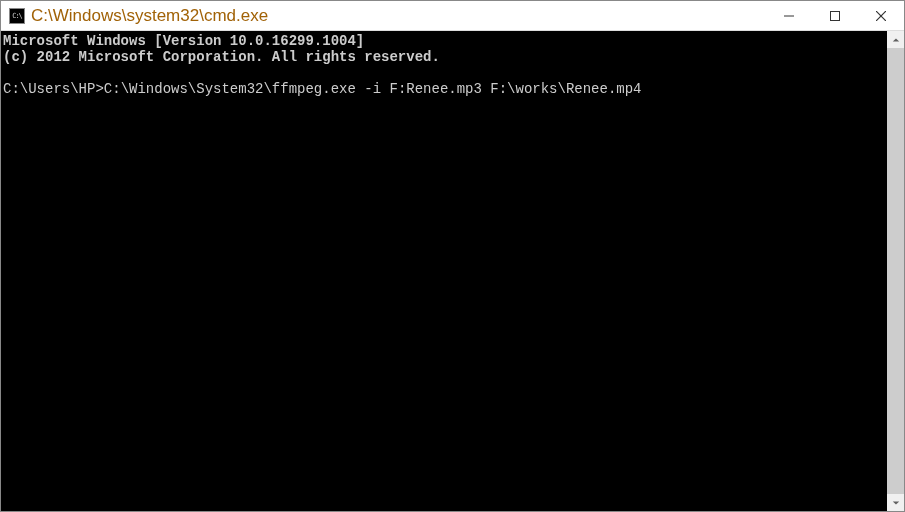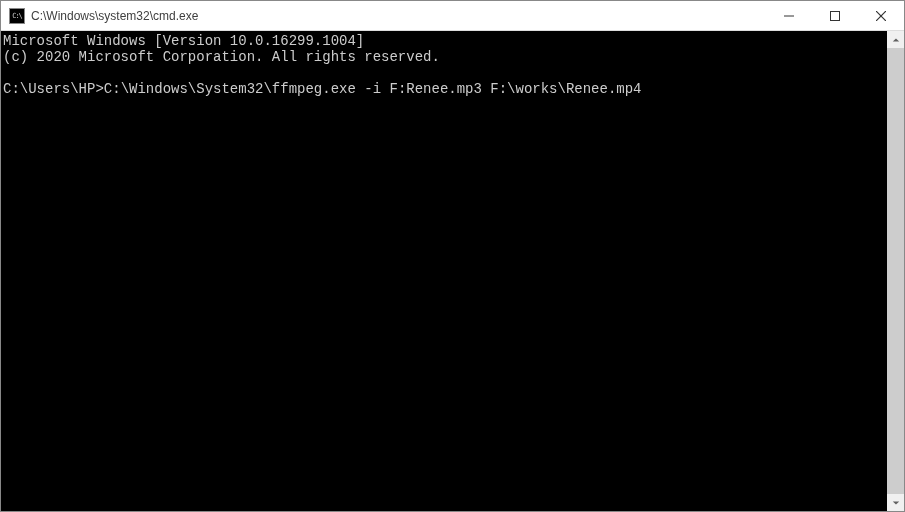--- a/index.html
+++ b/index.html
@@ -39,22 +39,22 @@
       display: flex;
       align-items: center;
       justify-content: center;
       font-size: 7px;
       color: #ccc;
       font-family: monospace;
       letter-spacing: -1px;
     }
     .titlebar-title {
       flex: 1;
-      font-size: 12px;
-      color: #404040;
+      font-size: 17px;
+      color: #a16207;
     }
     .titlebar-controls {
       display: flex;
       height: 100%;
     }
     .titlebar-btn {
       width: 46px;
       height: 100%;
       display: flex;
       align-items: center;
@@ -84,20 +84,21 @@
       color: #ccc;
       font-family: "NSimSun", "SimSun", "Courier New", monospace;
       font-size: 14px;
       line-height: 16px;
       padding: 2px 2px;
       white-space: pre;
       overflow: hidden;
     }
     .terminal-line {
       white-space: pre;
+      font-weight: bold;
     }
     .scrollbar {
       width: 17px;
       background: #f0f0f0;
       display: flex;
       flex-direction: column;
     }
     .sb-arrow {
       height: 17px;
       display: flex;
@@ -149,21 +150,21 @@
       <div class="titlebar-btn close">
         <svg viewBox="0 0 10 10">
             <line x1="0" y1="0" x2="10" y2="10"></line>
             <line x1="10" y1="0" x2="0" y2="10"></line>
           </svg>
       </div>
     </div>
   </div>
   <div class="content-wrap">
     <div class="terminal"><span class="terminal-line">Microsoft Windows [Version 10.0.16299.1004]</span>
-<span class="terminal-line">(c) 2020 Microsoft Corporation. All rights reserved.</span>
+<span class="terminal-line">(c) 2012 Microsoft Corporation. All rights reserved.</span>
 <span class="terminal-line"></span>
 <span class="prompt-cursor">C:\Users\HP&gt;</span><span>C:\Windows\System32\ffmpeg.exe -i F:Renee.mp3 F:\works\Renee.mp4</span></div>
     <div class="scrollbar">
       <div class="sb-arrow">
         <svg viewBox="0 0 10 10">
             <path d="M1 7 L5 3 L9 7 Z"></path>
           </svg>
       </div>
       <div class="sb-track">
         <div class="sb-thumb"></div>

